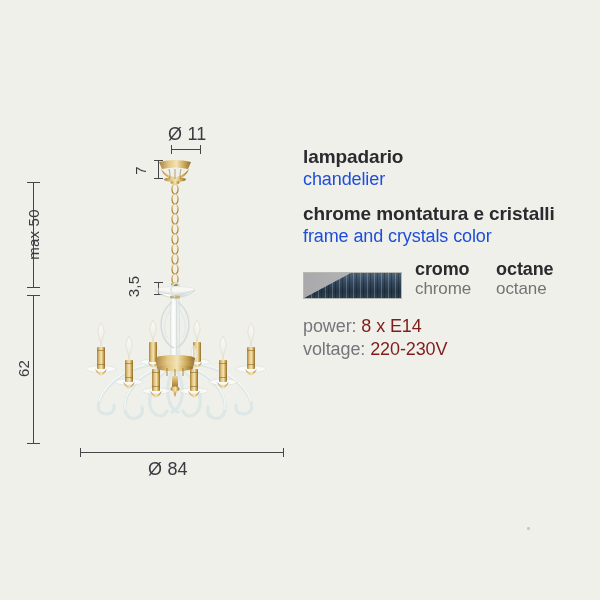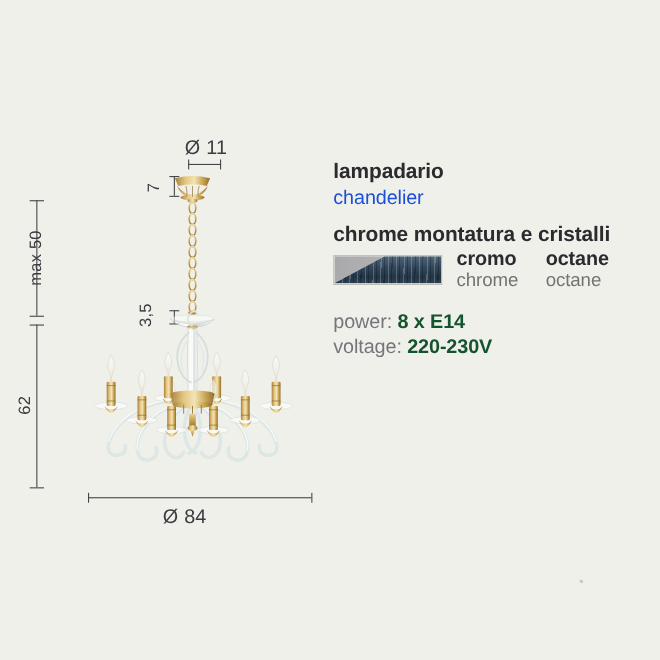--- a/index.html
+++ b/index.html
@@ -36,21 +36,21 @@
   .t-strong{
     color:#2a2a2f;font-weight:bold;font-size:19px;
     letter-spacing:-.1px;line-height:22px;
   }
   .t-light{
     color:#1d4ed8;font-weight:normal;font-size:18px;
     letter-spacing:-.1px;line-height:22px;
   }
   .gap-md{height:13px;}
 
-  .swatch-row{display:flex;align-items:center;}
+  .swatch-row{display:flex;align-items:flex-end;margin-top:12px;}
   .swatch{
     width:97px;height:25px;
     border:1px solid #b9b9b4;
     position:relative;overflow:hidden;flex:0 0 auto;
   }
   .swatch .chrome{
     position:absolute;inset:0;
     background:linear-gradient(100deg,#a9a9ac 0%,#b4b4b6 55%,#9d9da1 100%);
     clip-path:polygon(0 0,48% 0,0 100%);
   }
@@ -66,21 +66,21 @@
     clip-path:polygon(48% 0,100% 0,100% 100%,0 100%);
   }
   .swatch-labels{display:flex;margin-left:13px;}
   .sl-col{display:flex;flex-direction:column;}
   .sl-col.second{margin-left:25px;}
   .sl-top{color:#2a2a2f;font-weight:bold;font-size:18px;line-height:20px;letter-spacing:-.1px;}
   .sl-bot{color:#737373;font-size:17px;line-height:20px;letter-spacing:-.1px;}
 
   .spec{margin-top:16px;}
   .spec-line{font-size:18px;line-height:23px;color:#75757d;letter-spacing:-.1px;}
-  .spec-line b{color:#14532d;font-weight:bold;}
+  .spec-line b{color:#7f1d1d;font-weight:normal;}
 
   
   .art{position:absolute;left:55px;top:150px;width:240px;height:295px;}
   .speck{position:absolute;left:527px;top:527px;width:3px;height:3px;
          background:#c9c9c2;border-radius:1px;}
 </style>
 </head>
 <body>
 
 <div class="page">
@@ -282,20 +282,21 @@
         <path d="M118 241 h4 l-2 6 z" fill="url(#goldV)"></path>
       </g>
     </svg>
   </div>
 
   <div class="panel">
     <div class="t-strong">lampadario</div>
     <div class="t-light">chandelier</div>
     <div class="gap-md"></div>
     <div class="t-strong">chrome montatura e cristalli</div>
+    <div class="t-light">frame and crystals color</div>
 
     <div class="swatch-row">
       <div class="swatch">
         <div class="chrome"></div>
         <div class="octane"></div>
       </div>
       <div class="swatch-labels">
         <div class="sl-col">
           <span class="sl-top">cromo</span>
           <span class="sl-bot">chrome</span>

